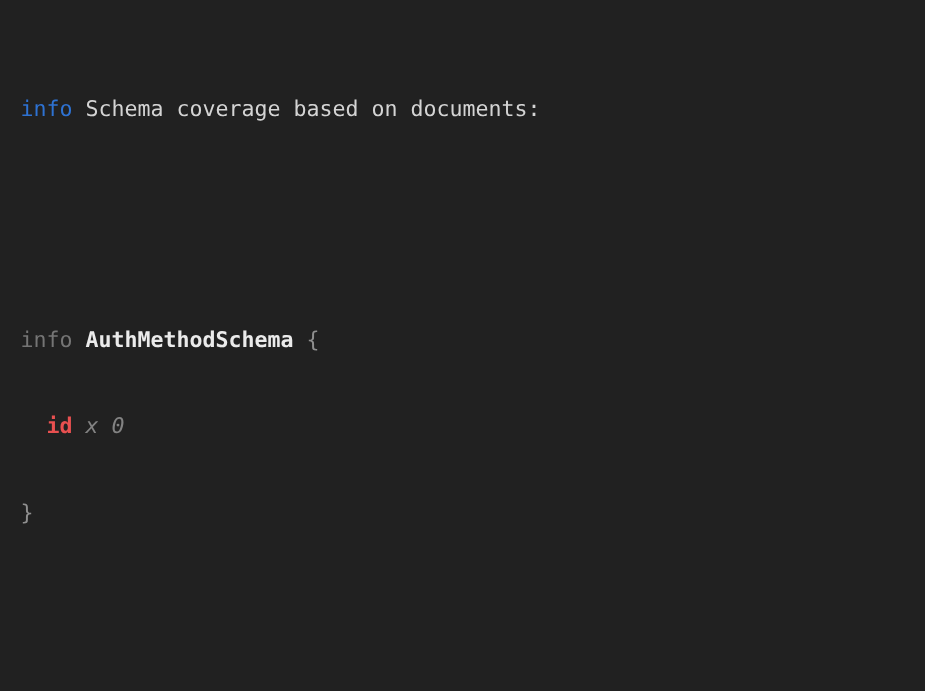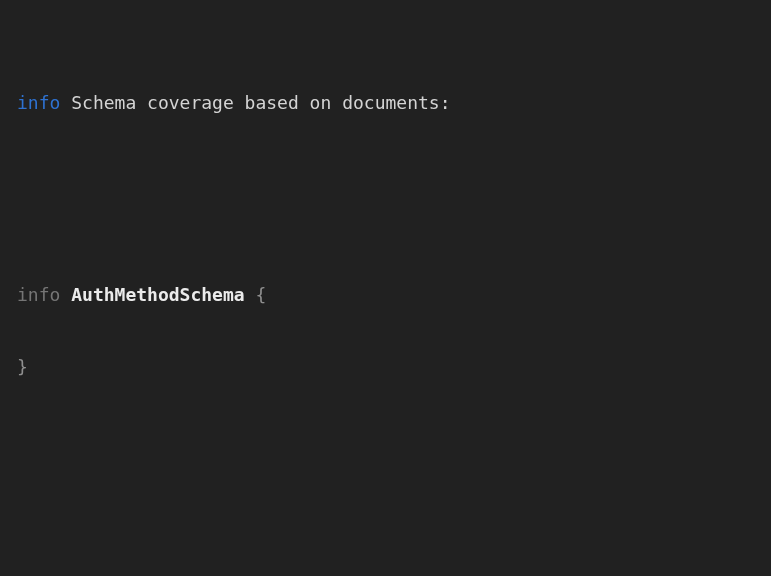--- a/index.html
+++ b/index.html
@@ -10,21 +10,21 @@
   html,body{width:771px;height:576px;overflow:hidden;}
   body{
     background:var(--bg);
     font-family:"DejaVu Sans Mono","Liberation Mono",monospace;
     font-size:18px;
     line-height:24px;
     color:var(--fg);
   }
   .terminal{
     width:771px;height:416px;
-    padding:19px 10px 0 17px;
+    padding:8px 10px 0 17px;
     white-space:pre;
   }
   .line{height:24px;white-space:pre;}
   .field{padding-left:2ch;}
   .kw{color:var(--keyword);}
   .tname{color:var(--bold-fg);font-weight:bold;}
   .brace{color:var(--brace);}
   .fname{font-weight:bold;color:var(--bold-fg);}
   .fname[data-state="uncovered"]{color:var(--red);}
   .usage{color:var(--count);font-style:italic;}
@@ -35,20 +35,21 @@
 </head>
 <body>
 
 <div class="terminal">
 
   <div class="line"><span class="info-label">info</span> <span class="info-msg">Schema coverage based on documents:</span></div>
 
   
   <div class="block">
     <div class="line"><span class="kw">info</span> <span class="tname">AuthMethodSchema</span> <span class="brace">{</span></div>
+    <div class="line field"><span class="fname" data-state="uncovered">id</span> <span class="usage">x 0</span></div>
     <div class="line"><span class="brace">}</span></div>
   </div>
 
   
   
 
   
   
 
   

